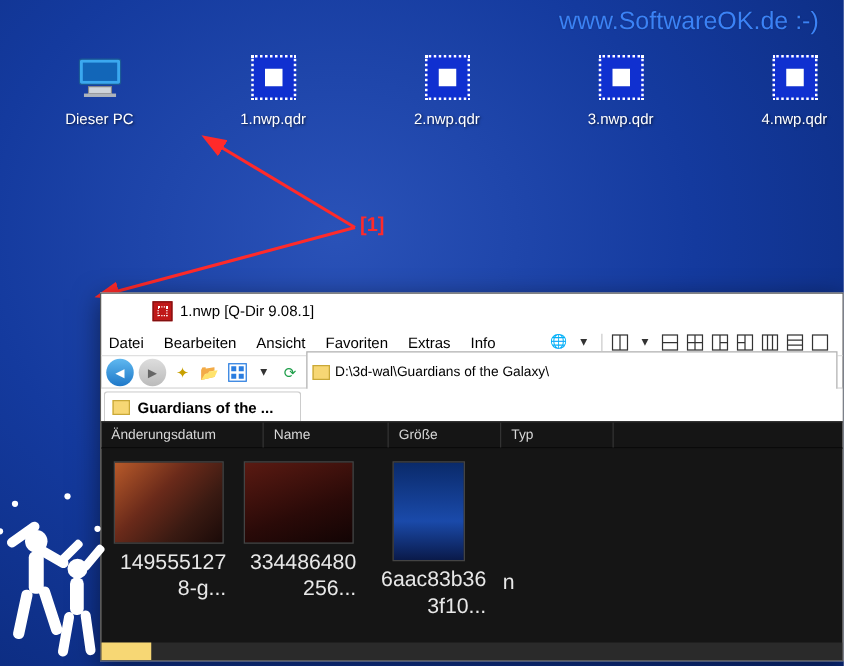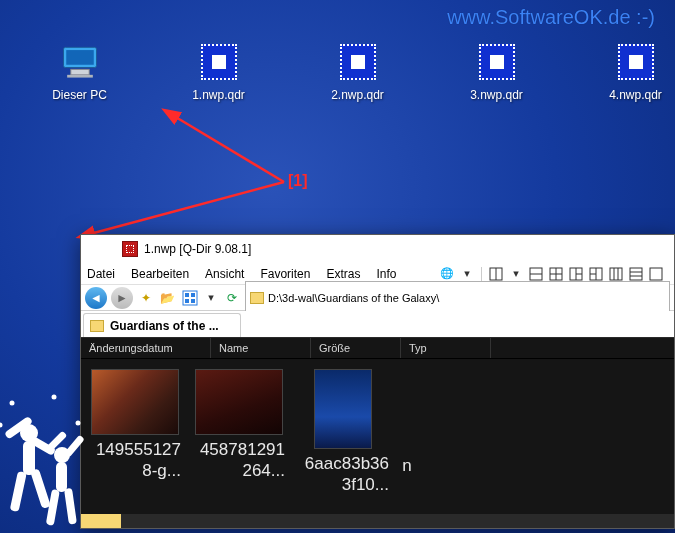--- a/index.html
+++ b/index.html
@@ -239,21 +239,21 @@
     <div style="flex:1;border-right:none"></div>
   </div>
   <div class="content">
     <div class="thumbs">
       <div class="thumb">
         <div class="pic" style="background:linear-gradient(135deg,#b85a2a 0%,#6a2a1a 40%,#3a1a12 70%,#1a0a08 100%);"></div>
         <div class="fn">1495551278-g...</div>
       </div>
       <div class="thumb">
         <div class="pic" style="background:linear-gradient(160deg,#5a1a12 0%,#2a0a08 60%,#120404 100%);"></div>
-        <div class="fn">458781291264...</div>
+        <div class="fn">334486480256...</div>
       </div>
       <div class="thumb poster">
         <div class="pic" style="background:linear-gradient(180deg,#0a2a6a 0%,#1a4aaa 60%,#0a1a4a 100%);"></div>
         <div class="fn">6aac83b363f10...</div>
       </div>
       <div class="thumb" style="width:12px;">
         <div class="fn" style="margin-top:86px">n</div>
       </div>
     </div>
     <div class="scroll-h">

